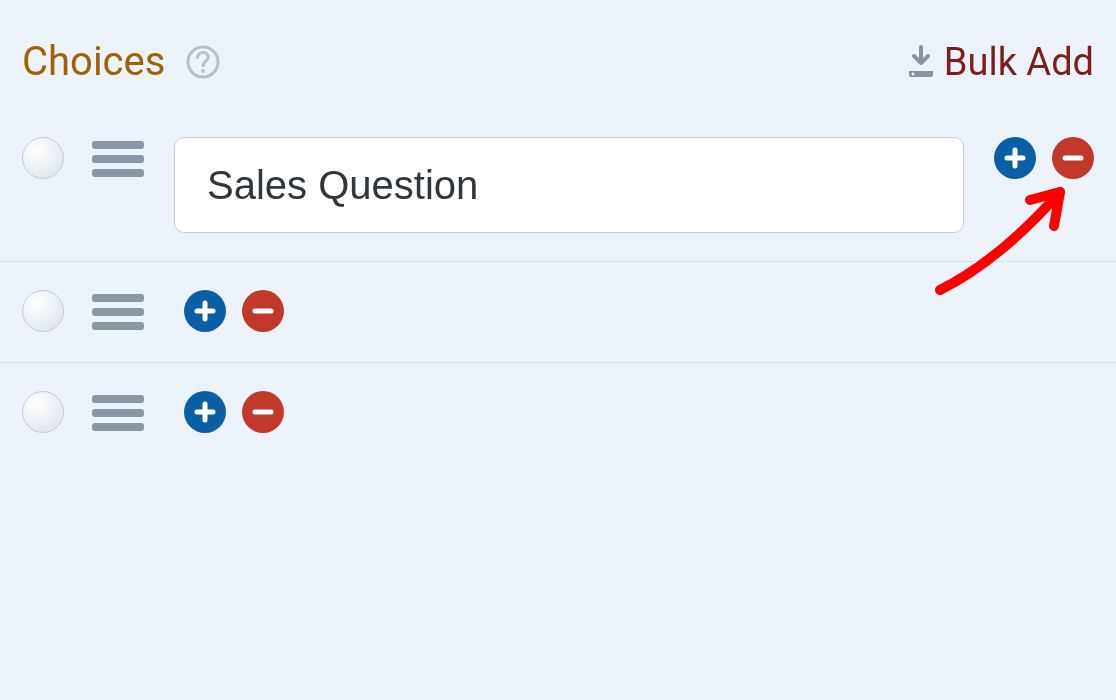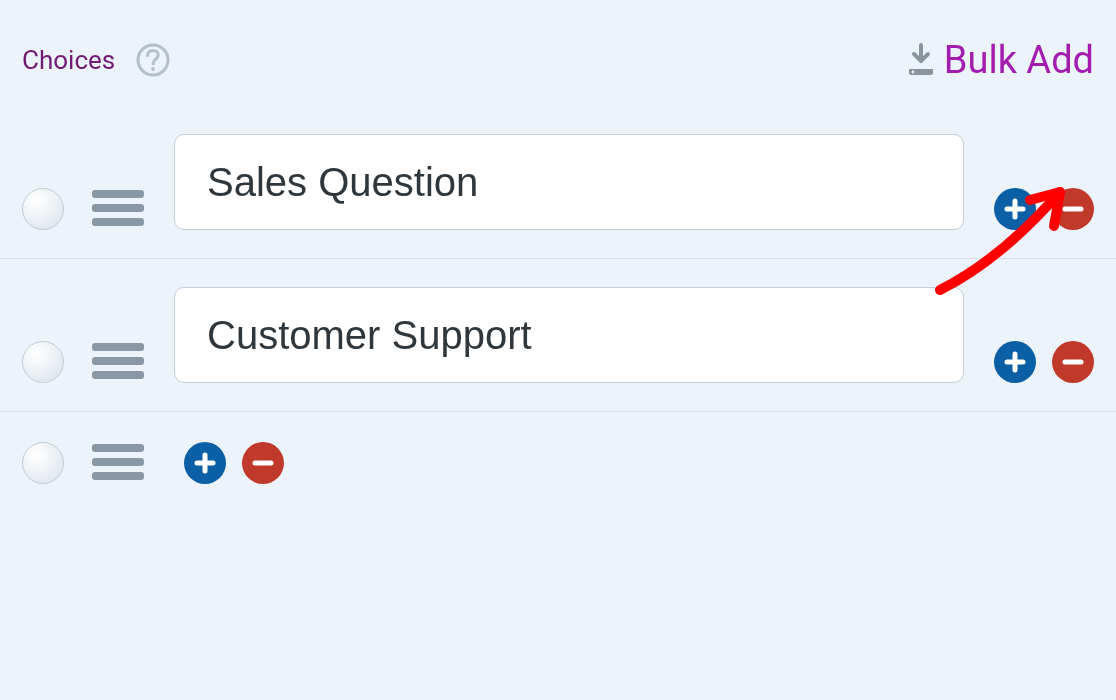--- a/index.html
+++ b/index.html
@@ -17,46 +17,46 @@
     padding-top: 38px;
   }
 
   
   .header-row {
     display: flex;
     align-items: center;
     padding: 0 22px 24px 22px;
   }
   .header-title {
-    font-size: 26px;
-    color: #701a75;
+    font-size: 40px;
+    color: #a16207;
     font-weight: 400;
   }
   .help-icon {
     margin-left: 20px;
     display: inline-flex;
     align-items: center;
     justify-content: center;
   }
   .spacer { flex: 1 1 auto; }
   .bulk-add {
     display: flex;
     align-items: center;
     gap: 4px;
-    color: #a21caf;
+    color: #7f1d1d;
     font-size: 38px;
     cursor: pointer;
   }
   .bulk-add svg { display:block; }
 
   
   .choices-list { }
   .choice-row {
     display: flex;
-    align-items: flex-end;
+    align-items: flex-start;
     padding: 28px 22px;
     border-bottom: 1px solid #d7e0e8;
     gap: 20px;
   }
   .choice-row:last-child { border-bottom: none; }
 
   .radio-dot {
     width: 42px;
     height: 42px;
     border-radius: 50%;
@@ -170,21 +170,20 @@
 
     <div class="choice-row">
       <span class="radio-dot"></span>
       <span class="drag-handle">
         <svg width="56" height="44" viewBox="0 0 56 44">
           <rect x="2" y="4" width="52" height="8" rx="3" fill="#8a98a6"></rect>
           <rect x="2" y="18" width="52" height="8" rx="3" fill="#8a98a6"></rect>
           <rect x="2" y="32" width="52" height="8" rx="3" fill="#8a98a6"></rect>
         </svg>
       </span>
-      <input class="choice-input" type="text" value="Customer Support" style="">
       <span class="row-actions">
         <span class="circ-btn add">
           <svg width="24" height="24" viewBox="0 0 24 24">
               <path d="M12 4v16M4 12h16" stroke="#fff" stroke-width="5" stroke-linecap="round"></path>
             </svg>
         </span>
         <span class="circ-btn remove">
           <svg width="24" height="24" viewBox="0 0 24 24">
               <path d="M4 12h16" stroke="#fff" stroke-width="5" stroke-linecap="round"></path>
             </svg>

